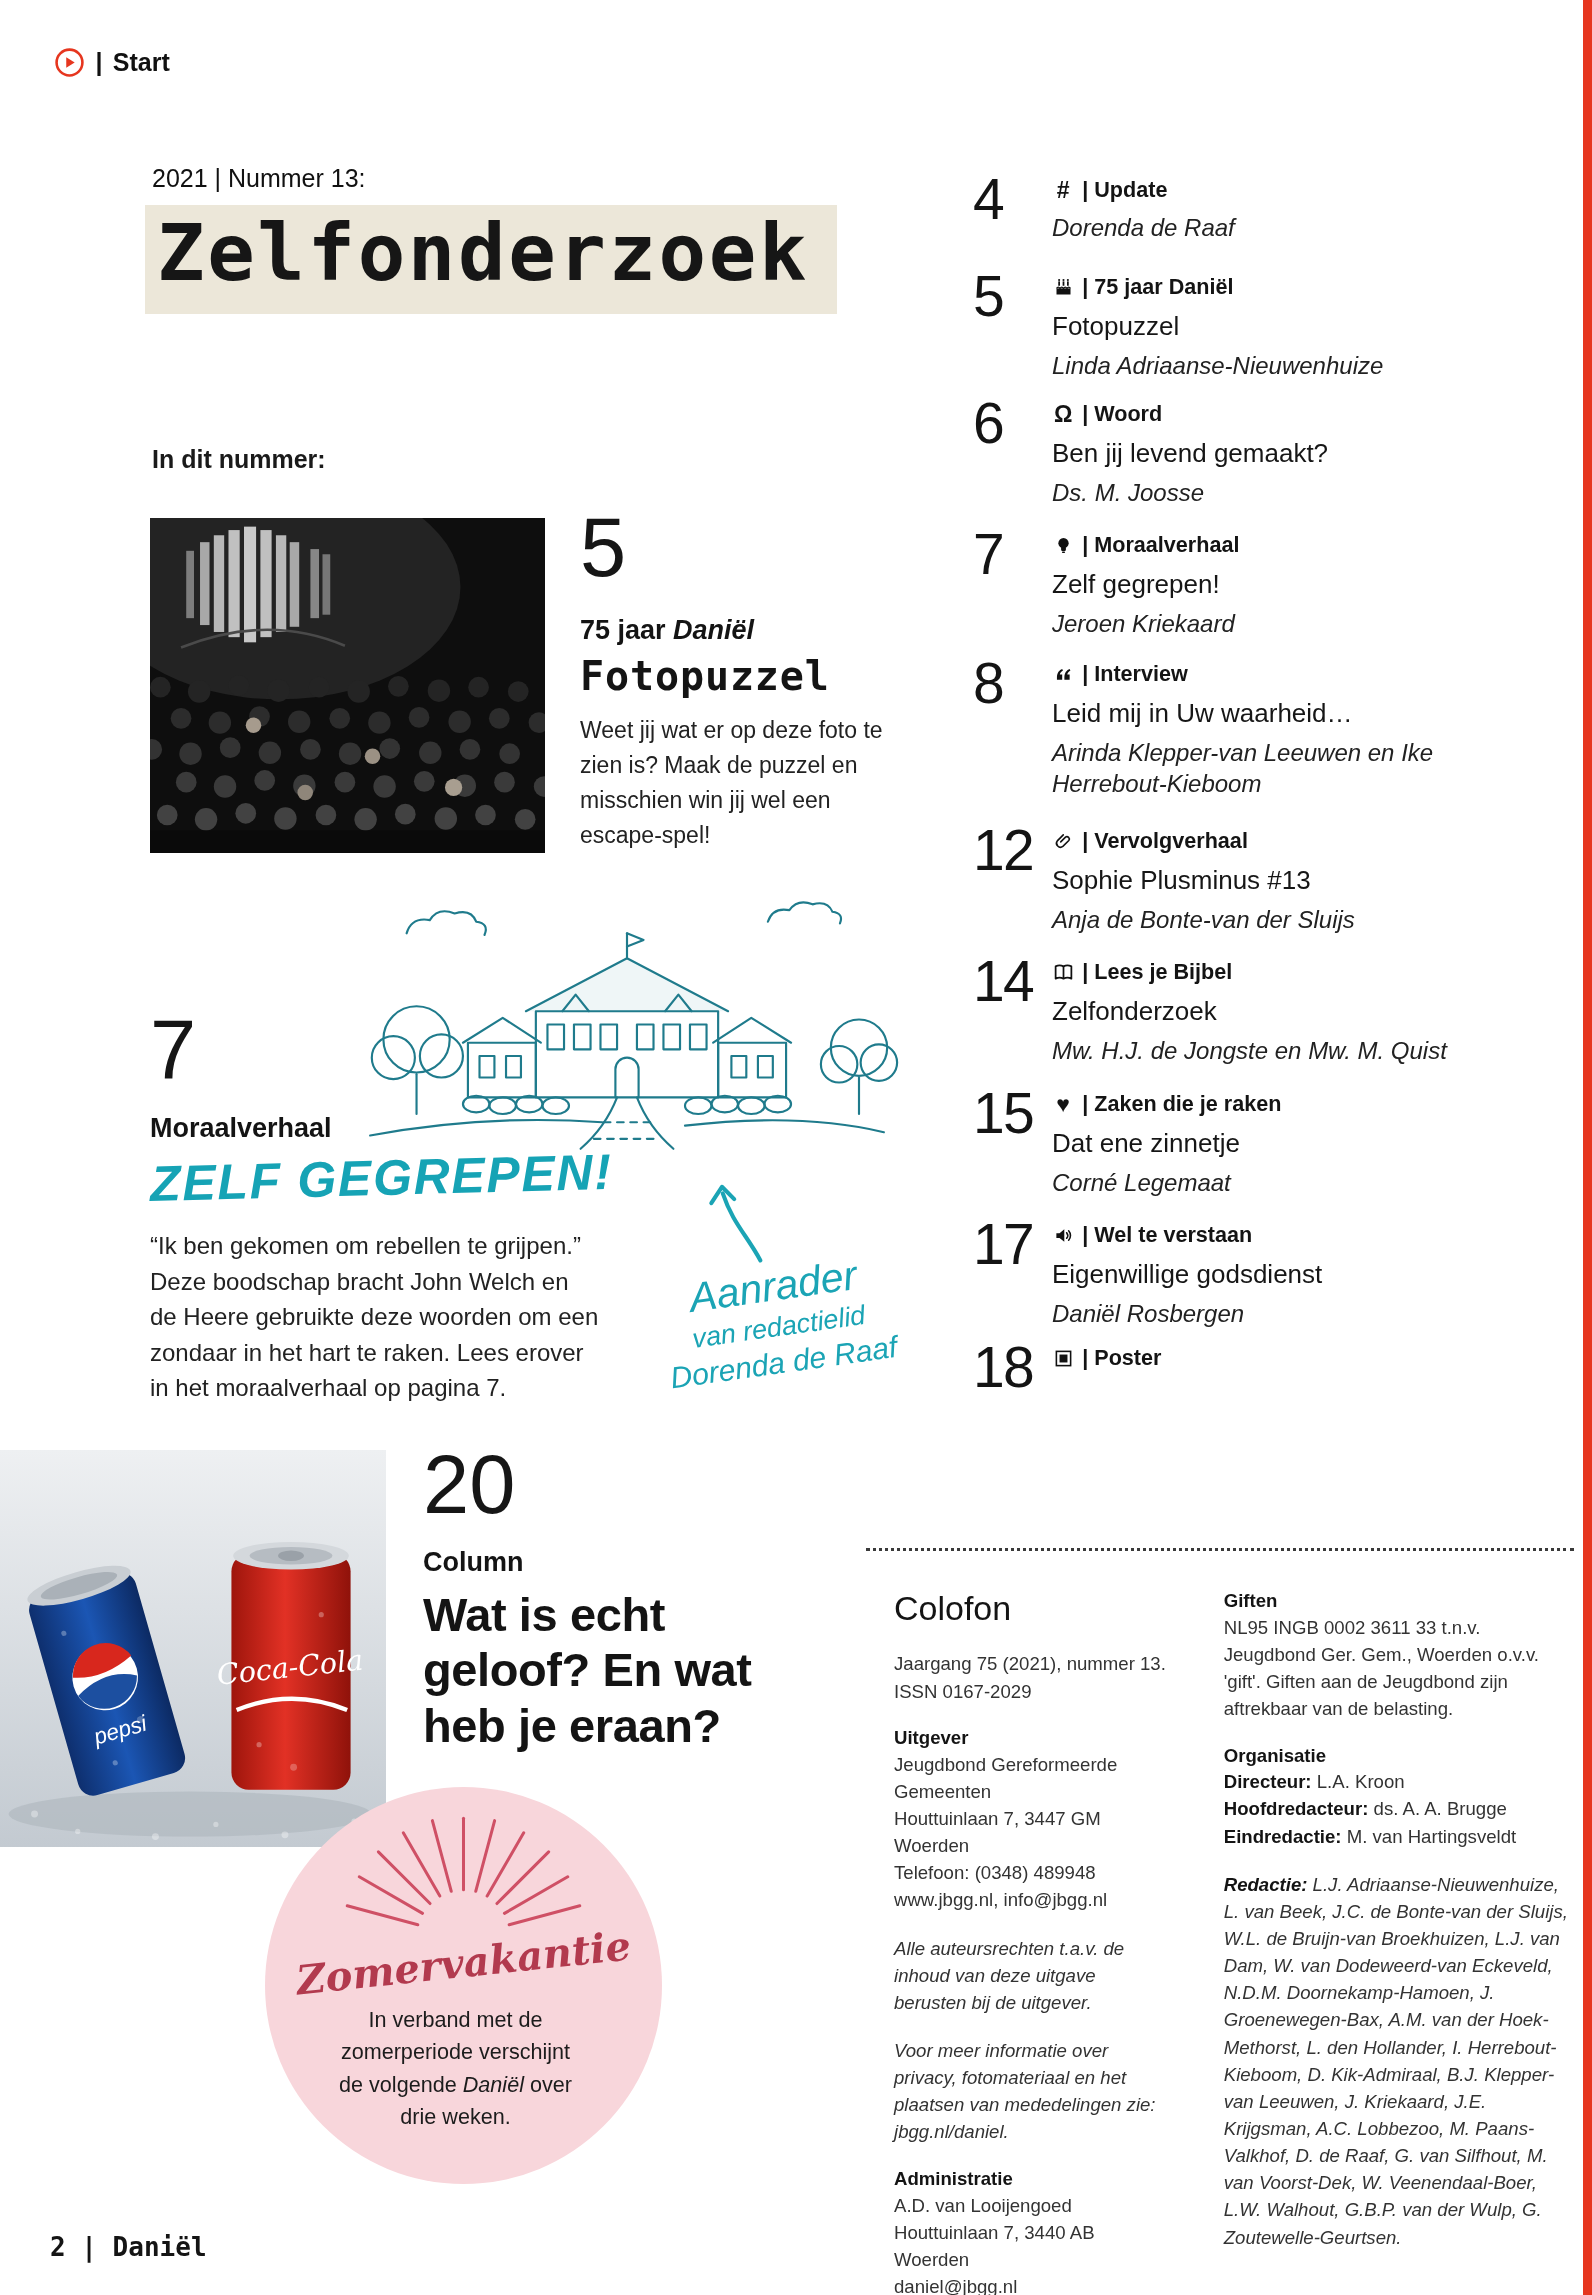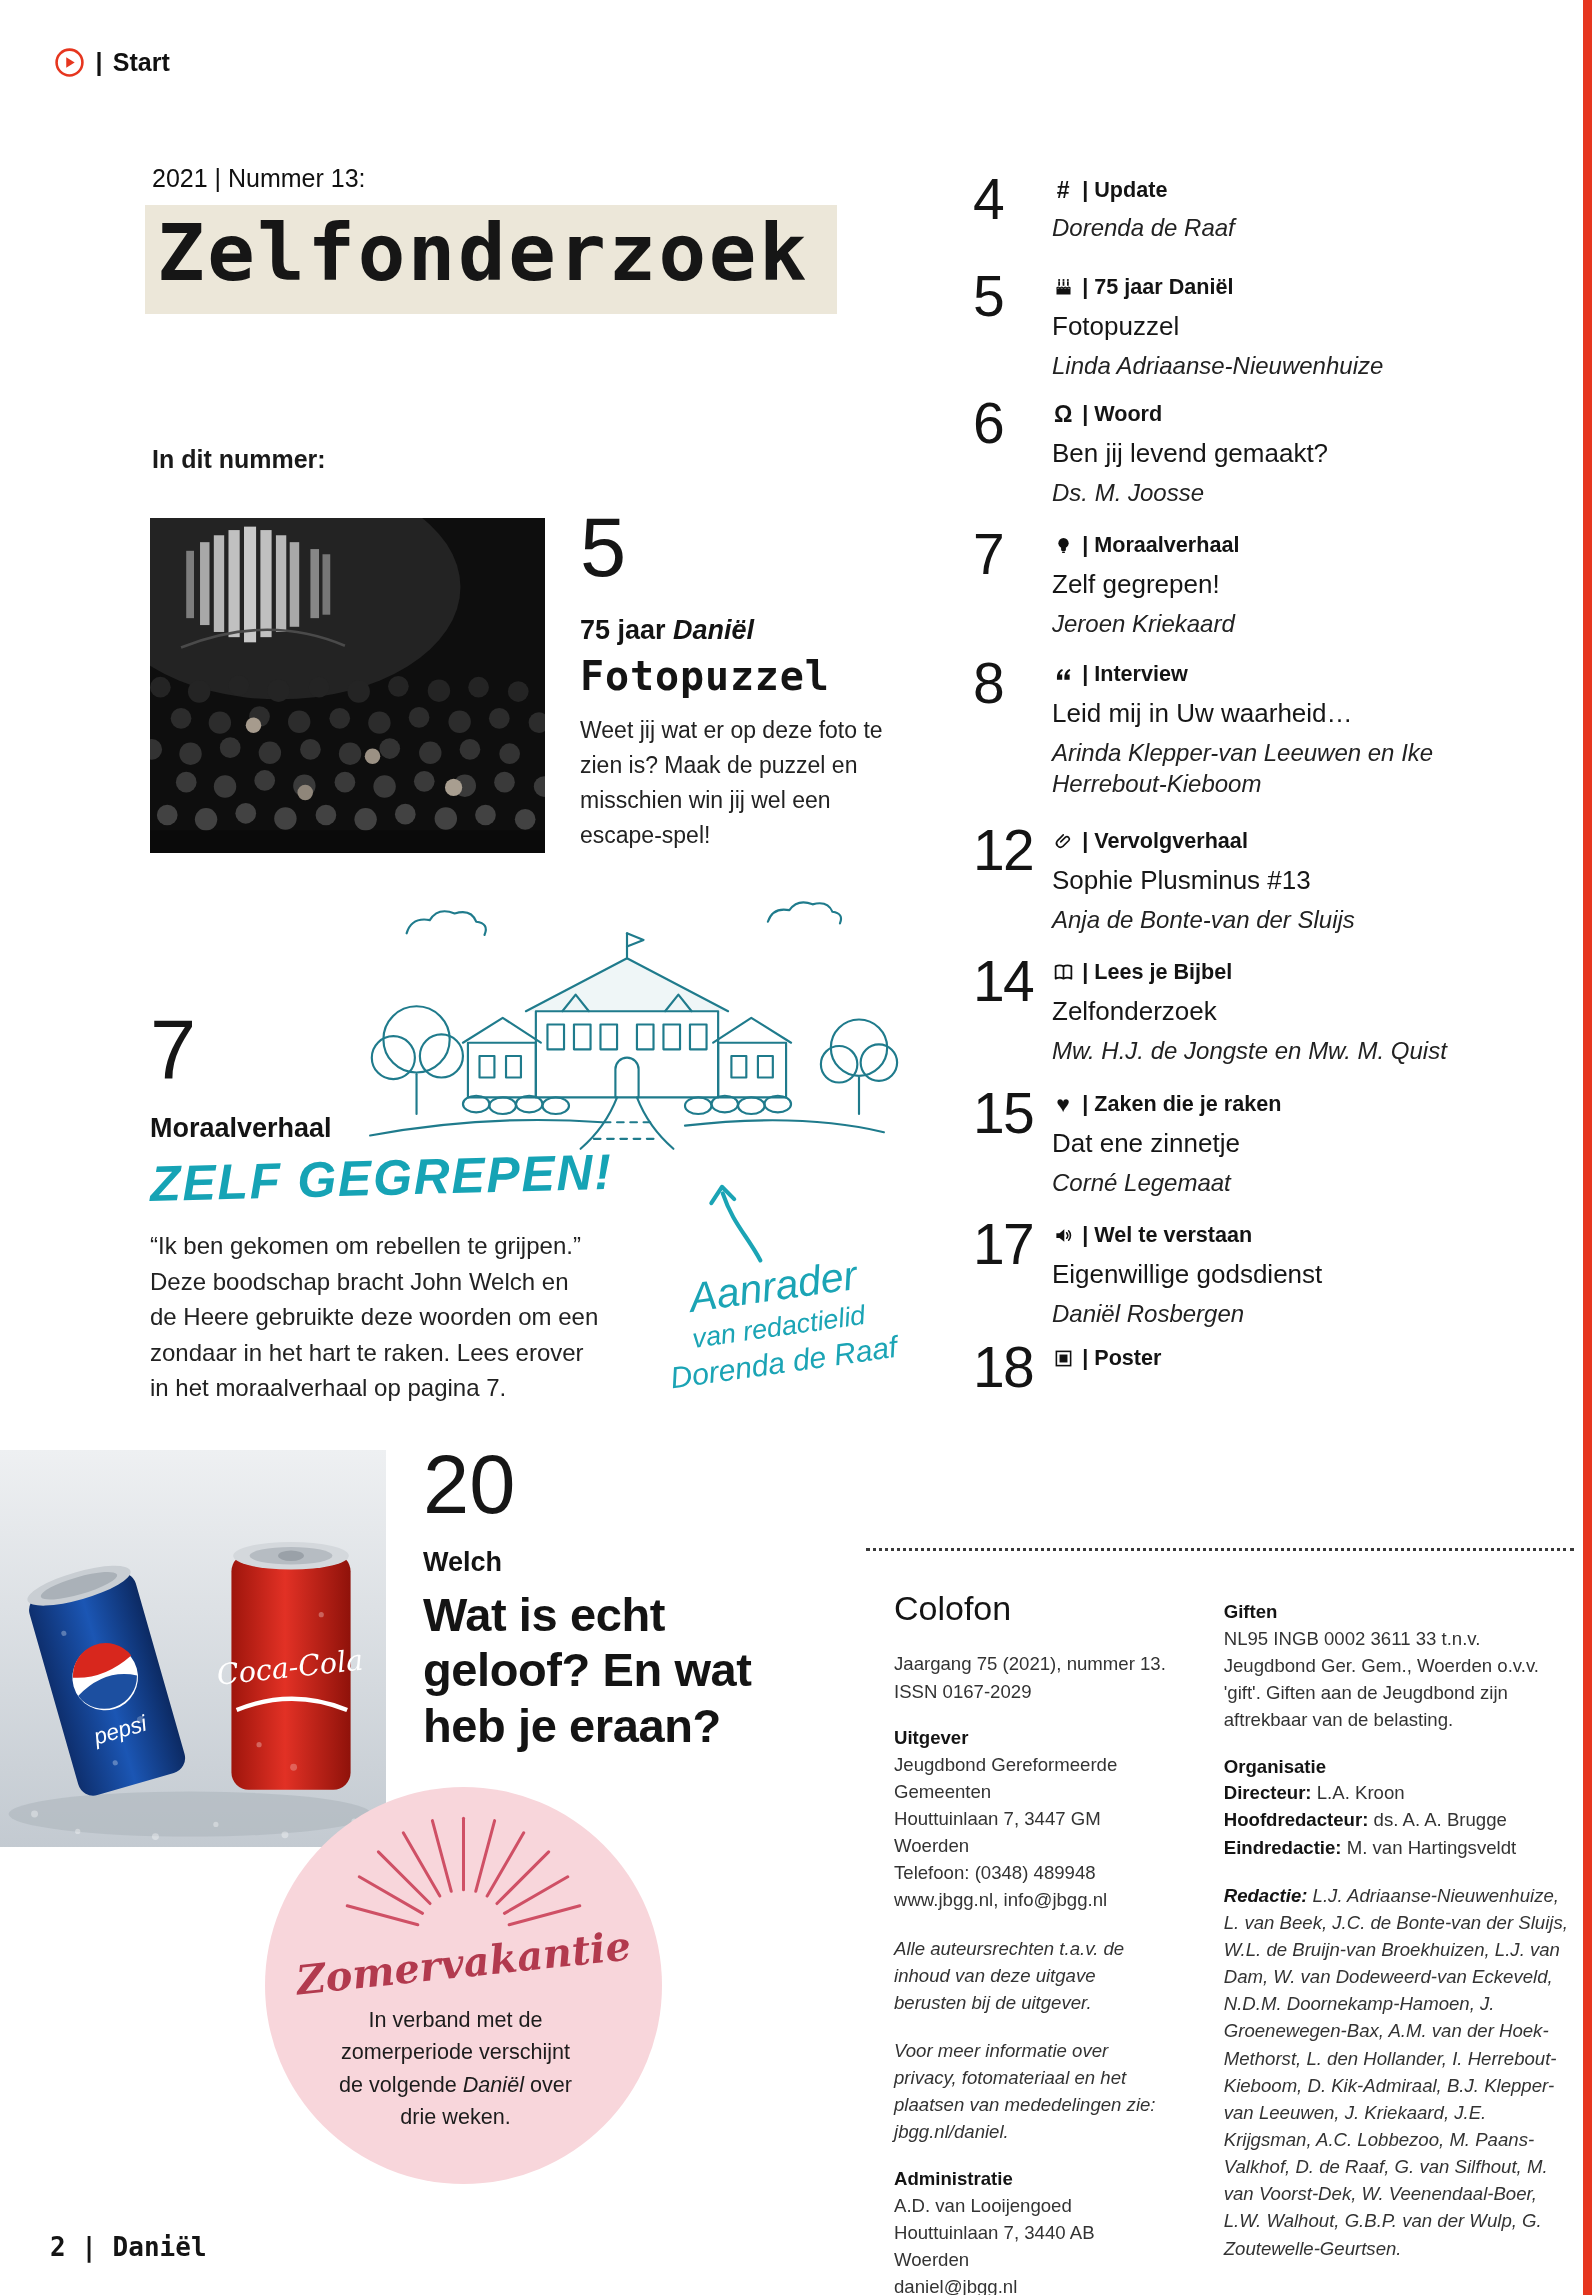--- a/index.html
+++ b/index.html
@@ -59,21 +59,21 @@
   .toc-cat-label::before{content:"| ";}
   .toc-title{font-size:26px;margin-top:10.4px;color:#161616;}
   .toc-authors{font-size:24px;font-style:italic;margin-top:8.6px;line-height:1.3;color:#222;}
 
   
   .colofon{position:absolute;left:866px;top:1548px;width:708px;border-top:3.5px dotted #3a3a3a;padding-top:38px;display:flex;gap:57px;box-sizing:border-box;}
   .colofon-left{width:285px;margin-left:28px;}
   .colofon-right{width:366px;}
   .colofon h3{margin:0 0 22.4px;font-size:34px;font-weight:normal;color:#141414;}
   .colofon h4{margin:22.4px 0 1.7px;font-size:18.6px;color:#141414;}
-  .colofon-right h4.first{margin-top:12px;}
+  .colofon-right h4.first{margin-top:1px;}
   .colofon p,.colofon .line{margin:0;font-size:18.6px;line-height:1.46;color:#333;}
   .colofon .pre{white-space:pre-line;}
   .colofon .mt{margin-top:21px;font-style:italic;}
   .colofon b{color:#141414;}
 
   .footer{position:absolute;left:50px;top:2232px;font-family:"DejaVu Sans Mono",monospace;font-weight:700;font-size:26px;color:#141414;text-align:center;}
 </style>
 </head>
 <body>
 
@@ -253,21 +253,21 @@
         <circle cx="90" cy="440" r="3"></circle>
         <circle cx="180" cy="446" r="4"></circle>
       <circle cx="250" cy="432" r="3"></circle>
         <circle cx="330" cy="444" r="4"></circle>
         <circle cx="410" cy="428" r="3"></circle>
     </g>
   </svg>
 
   <div class="feature20">
     <div class="big-num">20</div>
-    <div class="kicker">Welch</div>
+    <div class="kicker">Column</div>
     <div class="ftitle">Wat is echt geloof? En wat heb je eraan?</div>
   </div>
 
   <div class="zomer-circle">
     <svg class="rays" viewBox="0 0 300 150">
       <g stroke="#cf5065" stroke-width="3.5" stroke-linecap="round">
         <line x1="150" y1="95" x2="150" y2="12"></line>
         <line x1="135.8" y1="96.9" x2="113.8" y2="14.7"></line>
           <line x1="164.2" y1="96.9" x2="186.2" y2="14.7"></line>
         <line x1="122.5" y1="102.4" x2="80" y2="28.8"></line>

